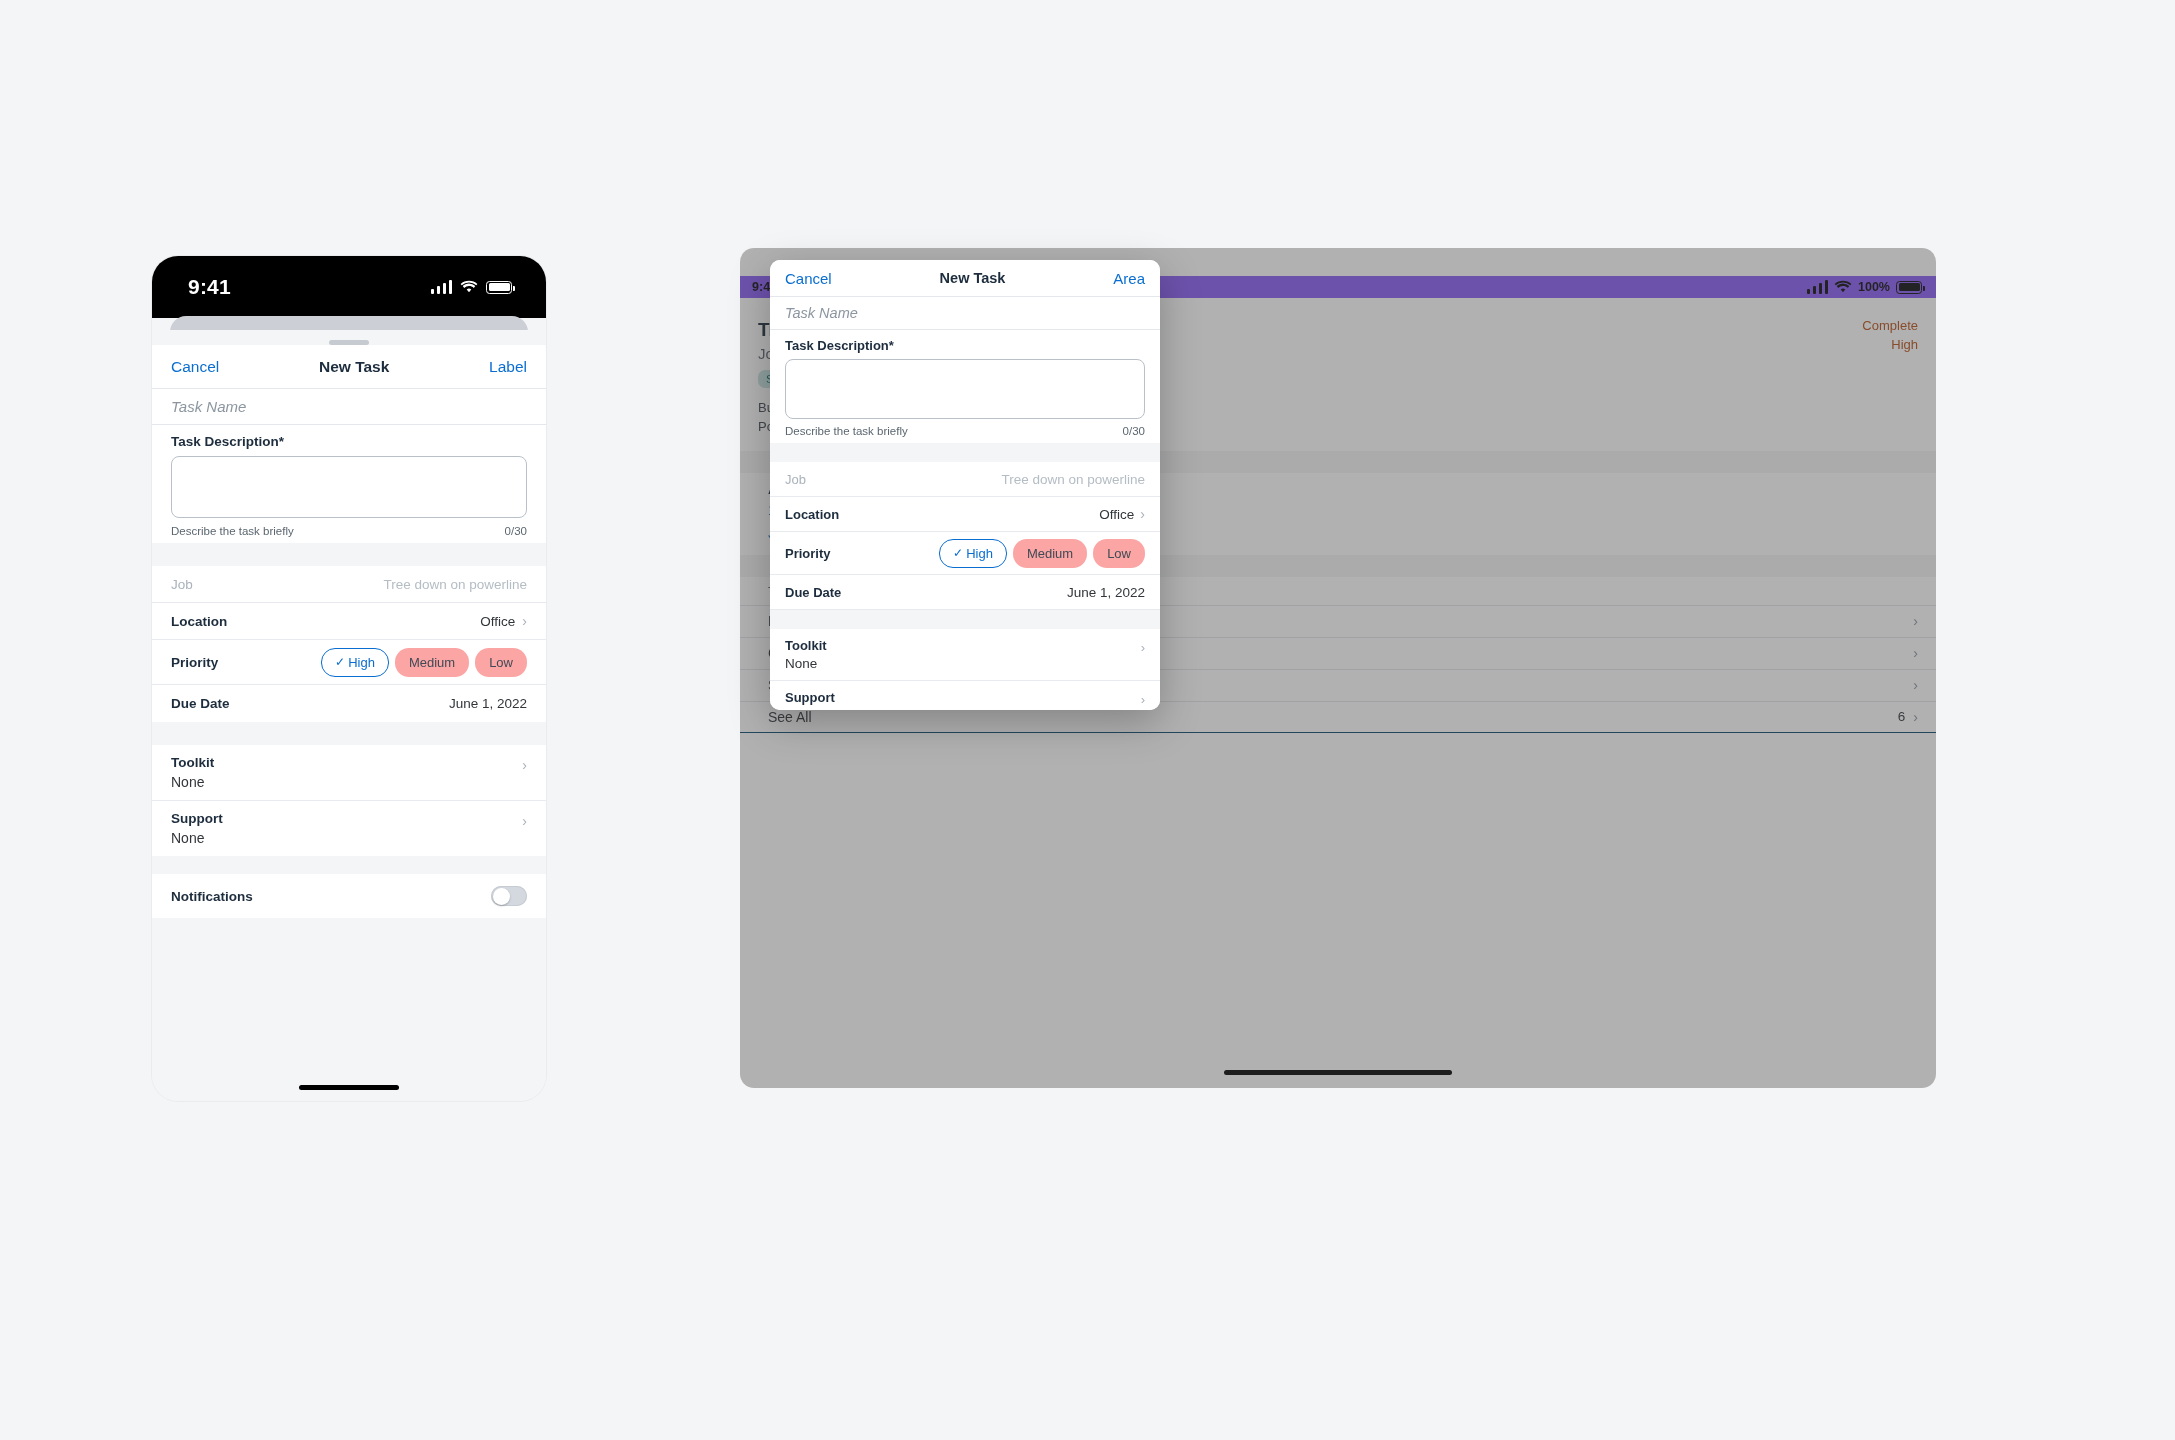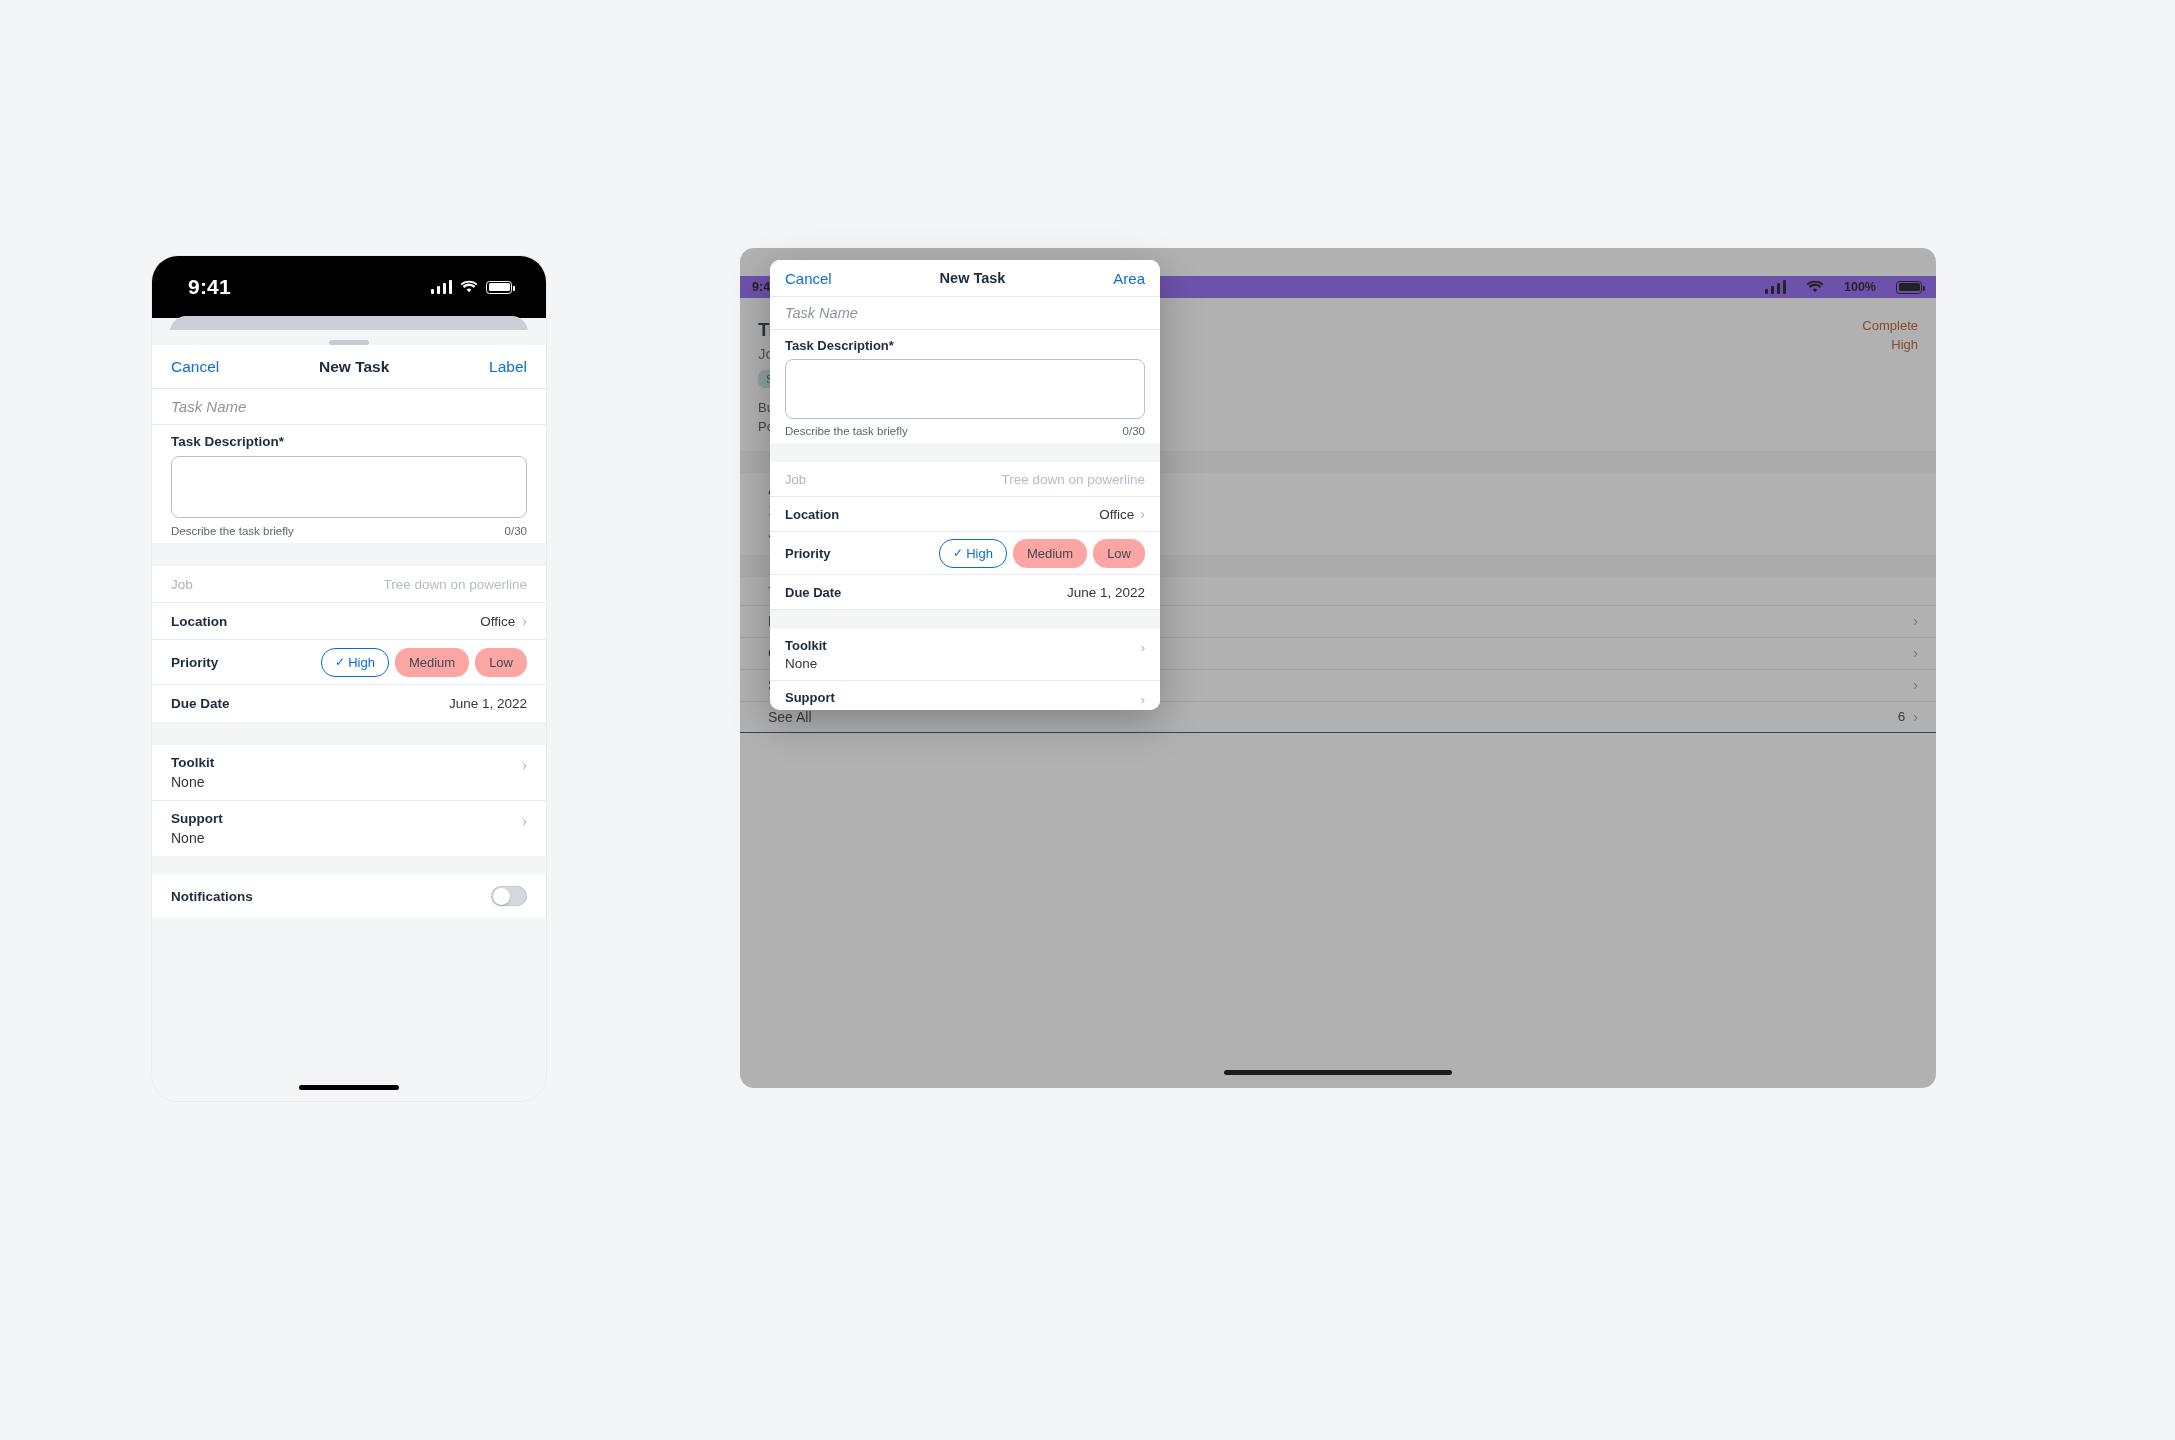--- a/index.html
+++ b/index.html
@@ -154,21 +154,21 @@
     overflow: hidden;
   }
   .tablet-dim {
     position:absolute; inset:0; background:#fff;
   }
   .t-statusbar {
     height: 22px; display:flex; align-items:center; justify-content:space-between;
     padding: 0 14px 0 12px; box-sizing:border-box; background:#8b5cf6;margin-top:28px;
   }
   .t-time { font-size: 12.5px; color:#0b0c0e; font-weight: bold; letter-spacing:.1px; }
-  .t-right { display:flex; align-items:center; gap:20px;justify-content:flex-end; }
+  .t-right { display:flex; align-items:center; gap:6px;justify-content:flex-end; }
   .t-right .bars i { background:#0b0c0e; }
   .t-pct { font-size: 12.5px; color:#0b0c0e; font-weight: bold; }
   .t-batt { border-color:#0b0c0e; }
   .t-batt::after{ background:#0b0c0e; }
   .t-batt span { background:#0b0c0e; }
 
   .t-nav {
     height: 39px; display:flex; align-items:center; position:relative;
     padding: 0 18px; box-sizing:border-box;
     border-bottom: 1px solid #dfe3e8;

